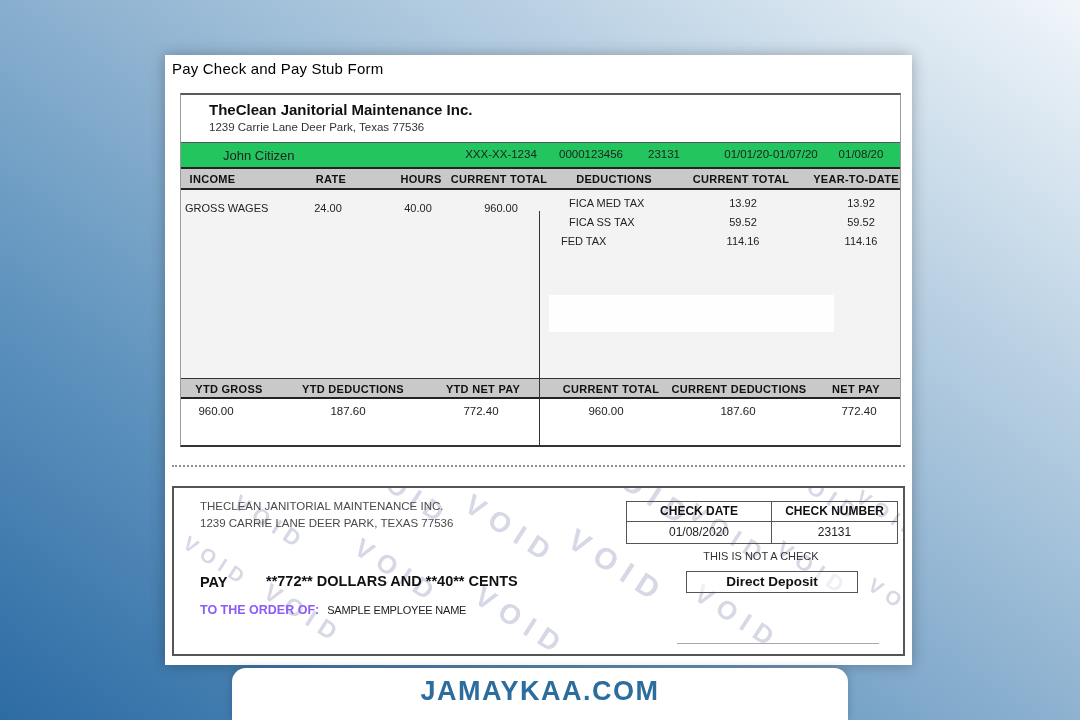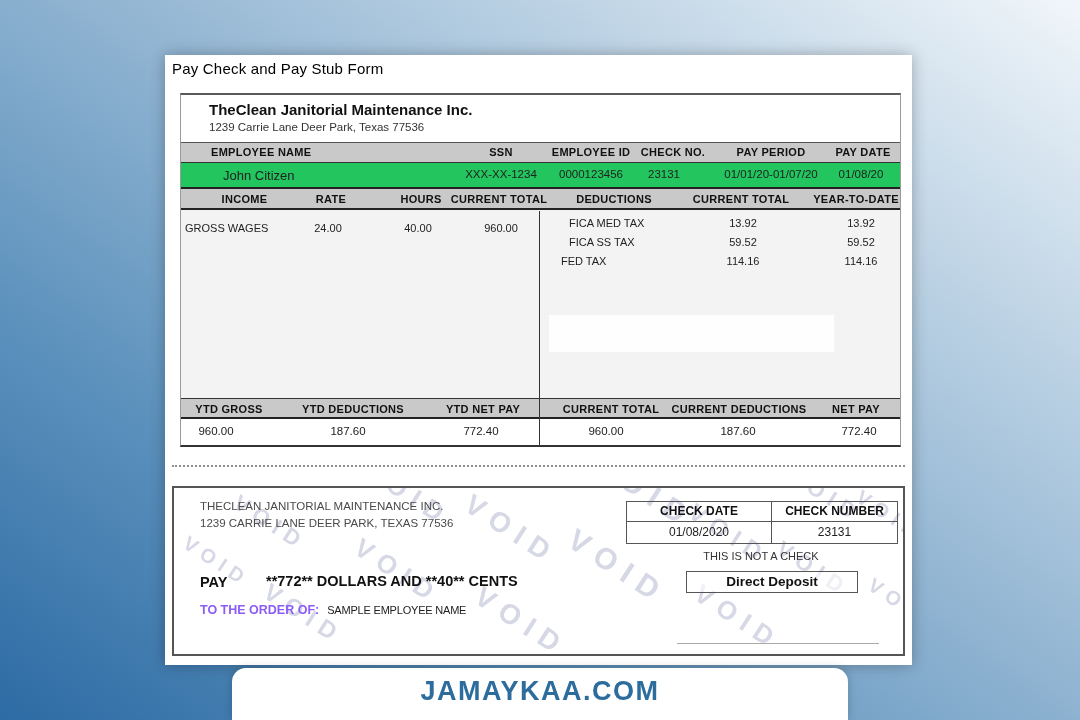--- a/index.html
+++ b/index.html
@@ -82,40 +82,32 @@
   <div class="doc">
     <div class="doc-title">Pay Check and Pay Stub Form</div>
 
     <div class="stmt">
 
       <div class="sec sec-company">
         <div class="co-name">TheClean Janitorial Maintenance Inc.</div>
         <div class="co-addr">1239 Carrie Lane Deer Park, Texas 77536</div>
       </div>
 
-      <div class="sec sec-emp-hdr hdr-bar">
-        <span class="lab" style="left:30px;">EMPLOYEE NAME</span>
-        <span class="lab ctr" style="left:320px;">SSN</span>
-        <span class="lab ctr" style="left:410px;">EMPLOYEE ID</span>
-        <span class="lab ctr" style="left:492px;">CHECK NO.</span>
-        <span class="lab ctr" style="left:590px;">PAY PERIOD</span>
-        <span class="lab ctr" style="left:682px;">PAY DATE</span>
-      </div>
 
       <div class="sec sec-emp-row">
         <span class="val" style="left:42px; font-size:13px;">John Citizen</span>
         <span class="val ctr" style="left:320px;">XXX-XX-1234</span>
         <span class="val ctr" style="left:410px;">0000123456</span>
         <span class="val ctr" style="left:483px;">23131</span>
         <span class="val ctr" style="left:590px;">01/01/20-01/07/20</span>
         <span class="val ctr" style="left:680px;">01/08/20</span>
       </div>
 
       <div class="sec sec-inc-hdr hdr-bar">
-        <span class="lab ctr" style="left:60px;padding-left:7px;">INCOME</span>
+        <span class="lab ctr" style="left:28px;padding-left:7px;">INCOME</span>
         <span class="lab ctr" style="left:150px;">RATE</span>
         <span class="lab ctr" style="left:240px;">HOURS</span>
         <span class="lab ctr" style="left:318px;">CURRENT TOTAL</span>
         <span class="lab ctr" style="left:433px;">DEDUCTIONS</span>
         <span class="lab ctr" style="left:560px;">CURRENT TOTAL</span>
         <span class="lab ctr" style="left:675px;">YEAR-TO-DATE</span>
       </div>
 
       <div class="sec sec-body">
         <div class="hilite"></div>

